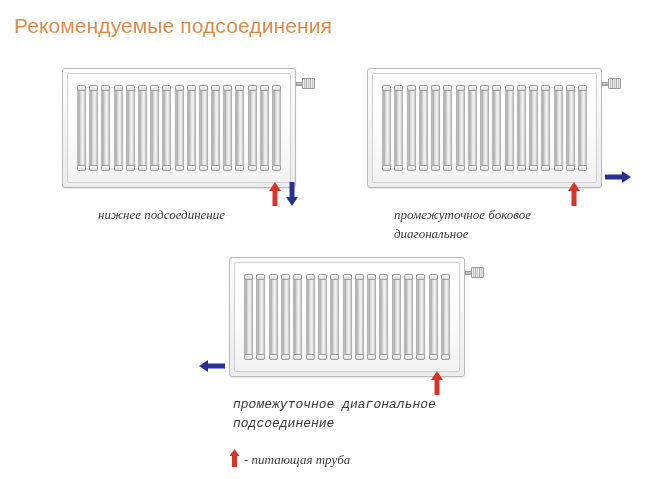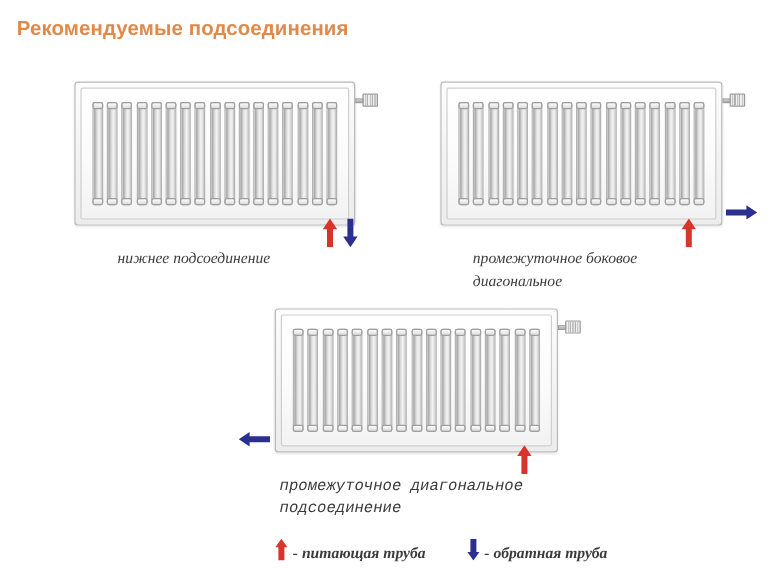--- a/index.html
+++ b/index.html
@@ -13,22 +13,22 @@
     font-family: "Liberation Sans", sans-serif;
     overflow: hidden;
     position: relative;
   }
 
   
   #page-title {
     position: absolute;
     left: 14px;
     top: 14px;
-    font-size: 17px;
-    font-weight: bold;
+    font-size: 21px;
+    font-weight: normal;
     color: #e08a4a;
     letter-spacing: 0.1px;
     white-space: nowrap;
   }
 
   
   .radiator {
     position: absolute;
   }
   .rad-body {
@@ -141,21 +141,20 @@
     left: 229px;
     top: 449px;
     display: flex;
     align-items: center;
     gap: 34px;
   }
   .legend-item {
     display: flex;
     align-items: center;
     gap: 4px;
-    font-weight: bold;
   }
   .legend-label {
     font-family: "Liberation Serif", serif;
     font-style: italic;
     font-size: 13px;
     color: #3b3b3b;
     white-space: nowrap;
   }
 </style>
 </head>
@@ -296,21 +295,13 @@
 
 <div id="legend">
   <div class="legend-item">
     <span>
       <svg width="11" height="18" viewBox="0 0 11 18" aria-hidden="true">
         <polygon points="5.5,0 10.5,7 8,7 8,18 3,18 3,7 0.5,7" fill="#d9342b"></polygon>
       </svg>
     </span>
     <span class="legend-label">- питающая труба</span>
   </div>
-  <div class="legend-item">
-    <span>
-      <svg width="11" height="18" viewBox="0 0 11 18" aria-hidden="true">
-        <polygon points="5.5,18 10.5,11 8,11 8,0 3,0 3,11 0.5,11" fill="#2b2f8f"></polygon>
-      </svg>
-    </span>
-    <span class="legend-label">- обратная труба</span>
-  </div>
 </div>
 
 </body></html>

